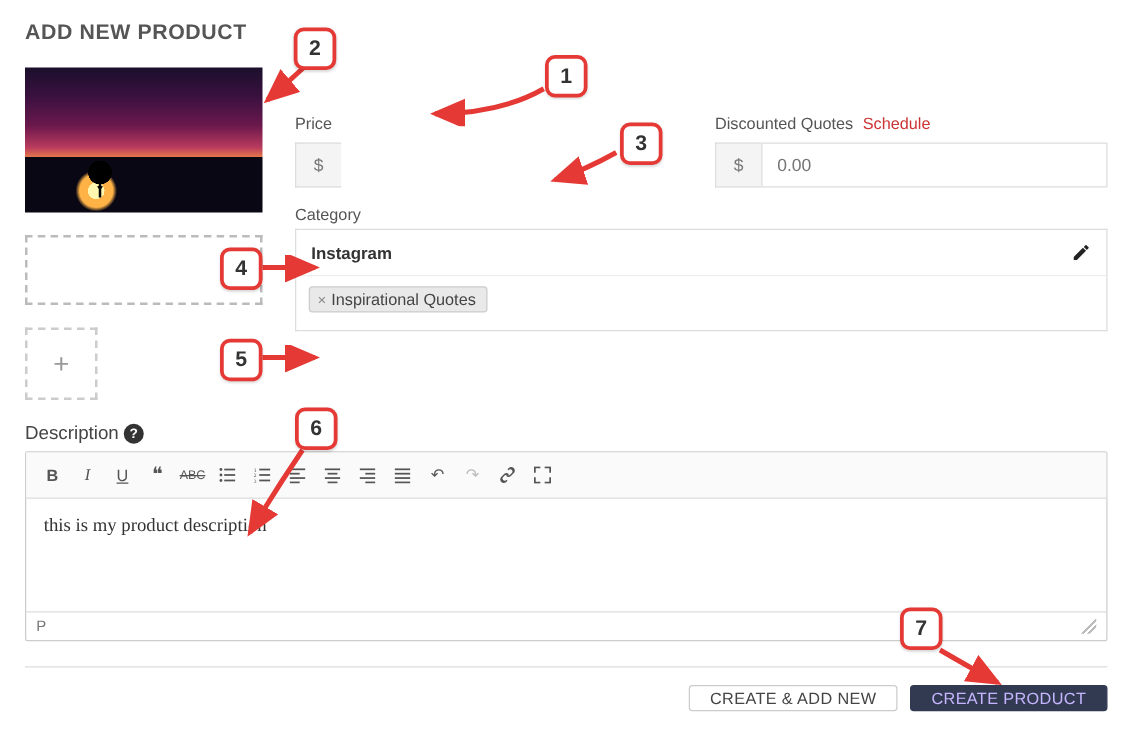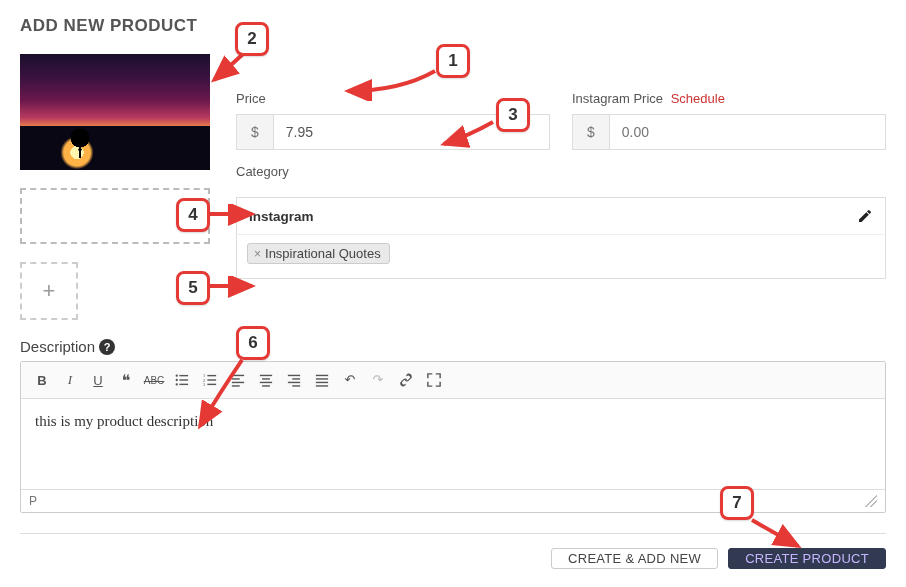--- a/index.html
+++ b/index.html
@@ -159,37 +159,36 @@
     </div>
   </div>
 
   <div class="fields-col">
 
     <div class="row2">
       <div class="price-block">
         <div class="label">Price</div>
         <div class="input-group">
           <span class="input-addon">$</span>
-          <input class="num-input" value="7.95" style="">
         </div>
       </div>
       <div class="price-block">
         <div class="label">
-          <span>Instagram Price</span>
+          <span>Discounted Quotes</span>
           <a>Schedule</a>
         </div>
         <div class="input-group">
           <span class="input-addon">$</span>
           <input class="num-input placeholder" placeholder="0.00" style="">
         </div>
       </div>
     </div>
 
     <div class="cat-block">
-      <div class="label" style="margin-bottom:18px">Category</div>
+      <div class="label" style="margin-bottom:4px">Category</div>
       <div class="cat-header">
         <span>Instagram</span>
         <svg class="edit-icon" viewBox="0 0 24 24">
               <path fill="#222" d="M3 17.25V21h3.75l11-11-3.75-3.75-11 11zM20.7 7.04a1 1 0 0 0 0-1.41l-2.34-2.34a1 1 0 0 0-1.41 0L15 5.25 18.75 9l1.95-1.96z"></path>
             </svg>
       </div>
       <div class="tag-area">
         <span class="tag">
           <span class="x">×</span>
           <span>Inspirational Quotes</span>

